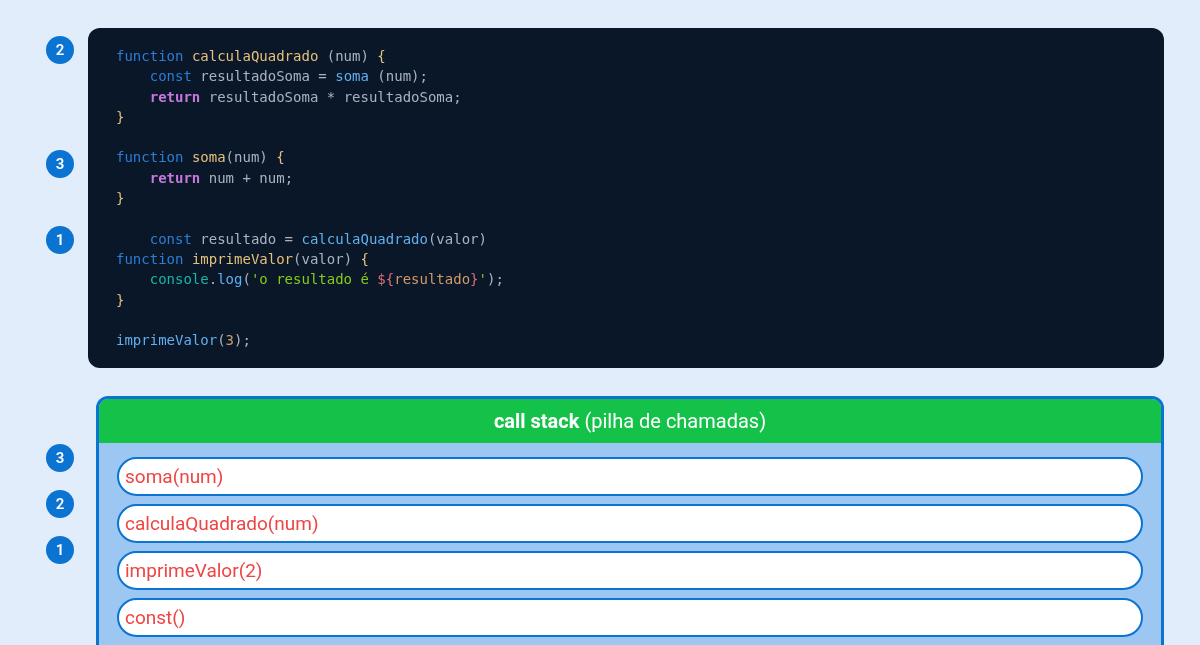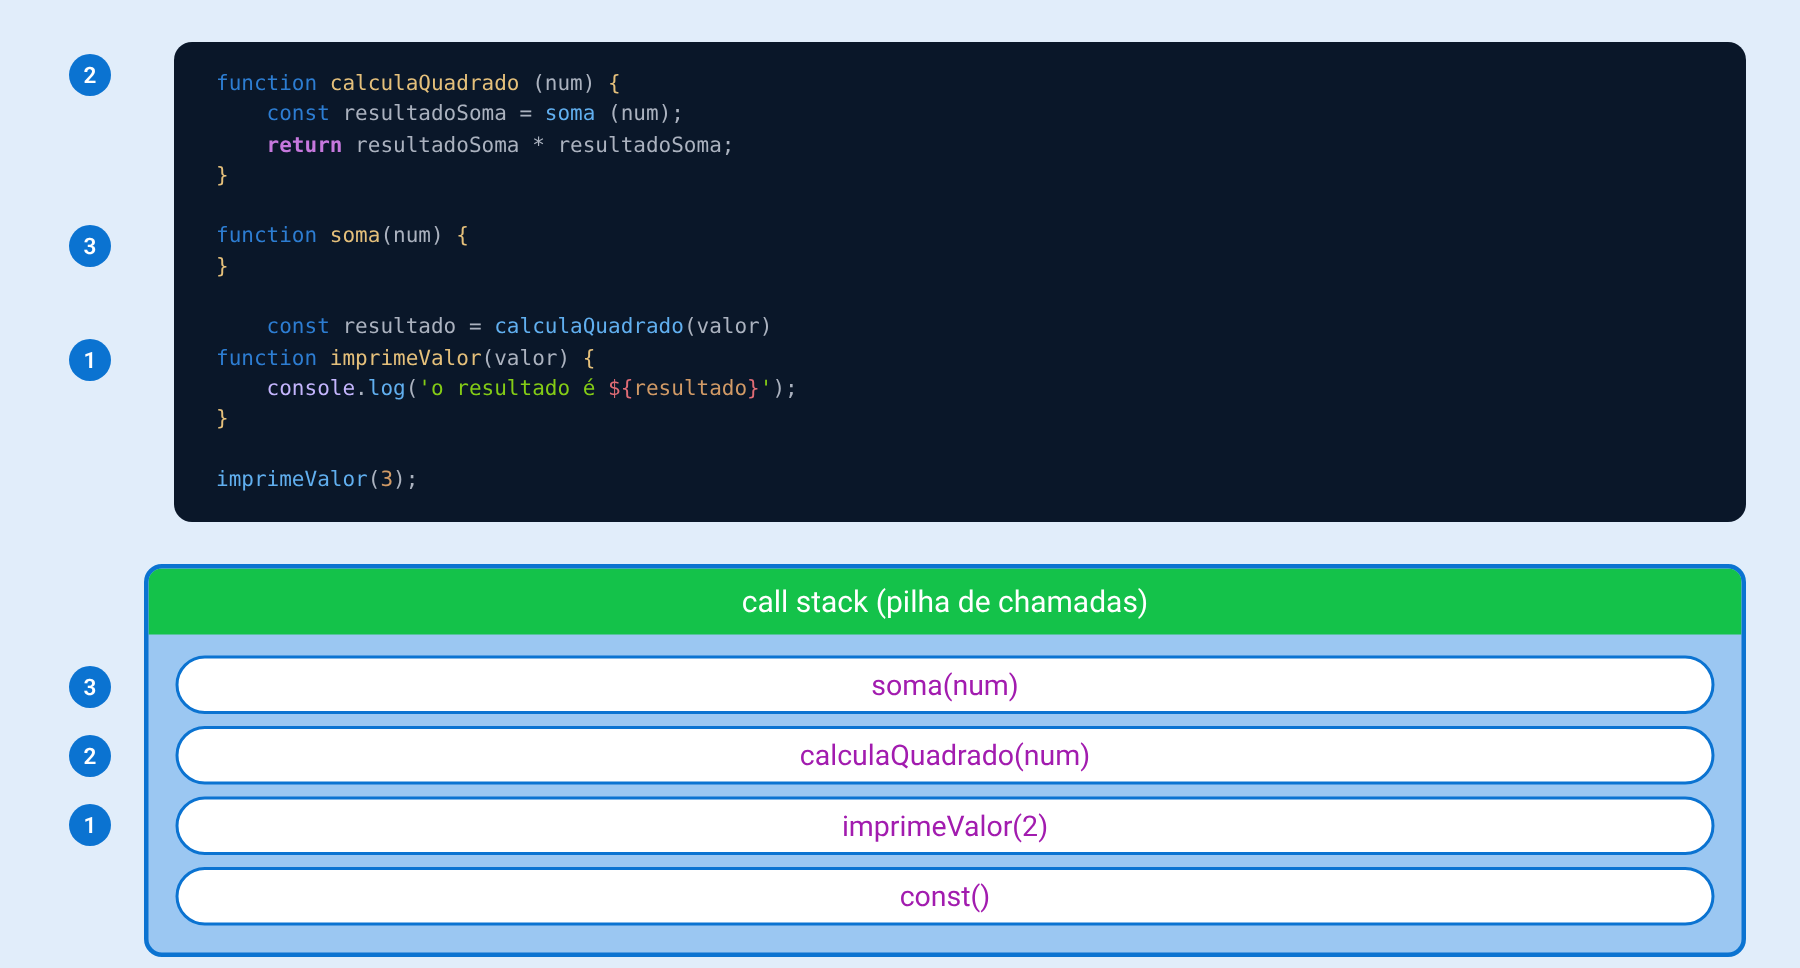--- a/index.html
+++ b/index.html
@@ -8,35 +8,35 @@
     font-family: -apple-system, BlinkMacSystemFont, 'Segoe UI', Roboto, sans-serif;
     width: 1200px;
     height: 645px;
     padding: 28px 36px;
     position: relative;
   }
   .code-block {
     background: #0a1729;
     border-radius: 12px;
     padding: 18px 28px;
-    margin-left: 80px;
+    margin-left: 52px;
     font-family: 'Consolas', 'Monaco', monospace;
     font-size: 14px;
     line-height: 1.45;
     color: #c9d1d9;
     position: relative;
   }
   .code-line { white-space: pre; }
   .kw-function { color: #2d7dd2; }
   .kw-const { color: #2d7dd2; }
   .kw-return { color: #c678dd; font-weight: bold; }
   .fn-name { color: #e5c07b; }
   .fn-call { color: #61afef; }
   .fn-method { color: #61afef; }
-  .obj { color: #c4b5fd; }
+  .obj { color: #14b8a6; }
   .var { color: #abb2bf; }
   .str { color: #84cc16; }
   .str-interp { color: #e06c75; }
   .str-interp-var { color: #d19a66; }
   .num { color: #d19a66; }
   .punct { color: #abb2bf; }
   .paren { color: #abb2bf; }
   .brace { color: #e5c07b; }
 
   .badge {
@@ -67,54 +67,54 @@
     background: #9bc7f2;
     overflow: hidden;
   }
   .stack-header {
     background: #14c24a;
     color: #fff;
     text-align: center;
     padding: 10px;
     font-size: 20px;
   }
-  .stack-header .bold { font-weight: 400; }
+  .stack-header .bold { font-weight: 700; }
   .stack-body {
     padding: 14px 18px 18px 18px;
     display: flex;
     flex-direction: column;
     gap: 8px;
   }
   .stack-item {
     background: #fff;
     border: 2px solid #0b73d1;
     border-radius: 20px;
     padding: 6px;
-    text-align: center;
     font-size: 19px;
-    color: #a21caf;
+    color: #ef4444;
   }
   .badge-stack-1 { left: 46px; top: 444px; }
   .badge-stack-2 { left: 46px; top: 490px; }
   .badge-stack-3 { left: 46px; top: 536px; }
 </style>
 </head>
 <body>
 
 <div class="badge badge-code-1">2</div>
 <div class="badge badge-code-2">3</div>
 <div class="badge badge-code-3">1</div>
 
 <div class="code-block">
 <div class="code-line"><span class="kw-function">function</span> <span class="fn-name">calculaQuadrado</span> <span class="paren">(</span><span class="var">num</span><span class="paren">)</span> <span class="brace">{</span></div>
 <div class="code-line">    <span class="kw-const">const</span> <span class="var">resultadoSoma</span> <span class="punct">=</span> <span class="fn-call">soma</span> <span class="paren">(</span><span class="var">num</span><span class="paren">)</span><span class="punct">;</span></div>
 <div class="code-line">    <span class="kw-return">return</span> <span class="var">resultadoSoma</span> <span class="punct">*</span> <span class="var">resultadoSoma</span><span class="punct">;</span></div>
 <div class="code-line"><span class="brace">}</span></div>
 <div class="code-line"> </div>
 <div class="code-line"><span class="kw-function">function</span> <span class="fn-name">soma</span><span class="paren">(</span><span class="var">num</span><span class="paren">)</span> <span class="brace">{</span></div>
+<div class="code-line">    <span class="kw-return">return</span> <span class="var">num</span> <span class="punct">+</span> <span class="var">num</span><span class="punct">;</span></div>
 <div class="code-line"><span class="brace">}</span></div>
 <div class="code-line"> </div>
 <div class="code-line">    <span class="kw-const">const</span> <span class="var">resultado</span> <span class="punct">=</span> <span class="fn-call">calculaQuadrado</span><span class="paren">(</span><span class="var">valor</span><span class="paren">)</span></div>
 <div class="code-line"><span class="kw-function">function</span> <span class="fn-name">imprimeValor</span><span class="paren">(</span><span class="var">valor</span><span class="paren">)</span> <span class="brace">{</span></div>
 <div class="code-line">    <span class="obj">console</span><span class="punct">.</span><span class="fn-method">log</span><span class="paren">(</span><span class="str">'o resultado é </span><span class="str-interp">${</span><span class="str-interp-var">resultado</span><span class="str-interp">}</span><span class="str">'</span><span class="paren">)</span><span class="punct">;</span></div>
 <div class="code-line"><span class="brace">}</span></div>
 <div class="code-line"> </div>
 <div class="code-line"><span class="fn-call">imprimeValor</span><span class="paren">(</span><span class="num">3</span><span class="paren">)</span><span class="punct">;</span></div>
 </div>
 

